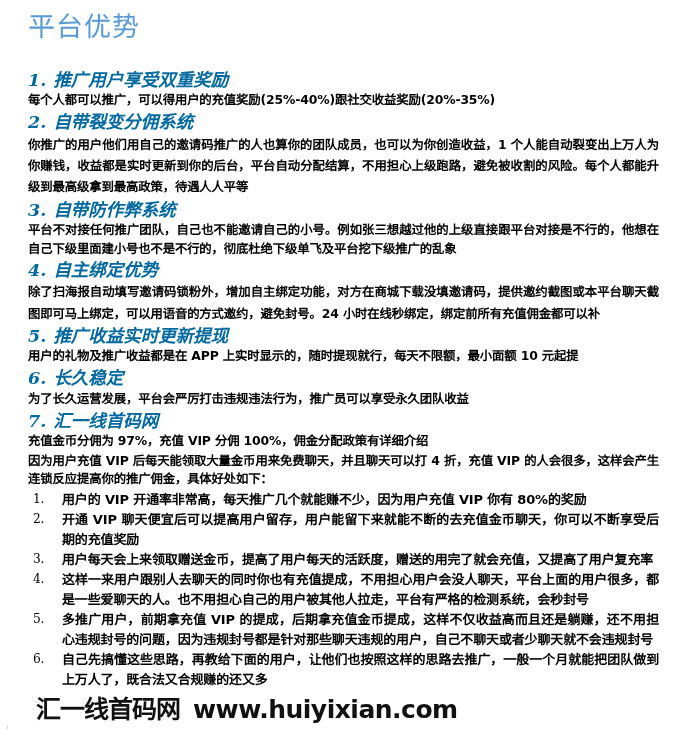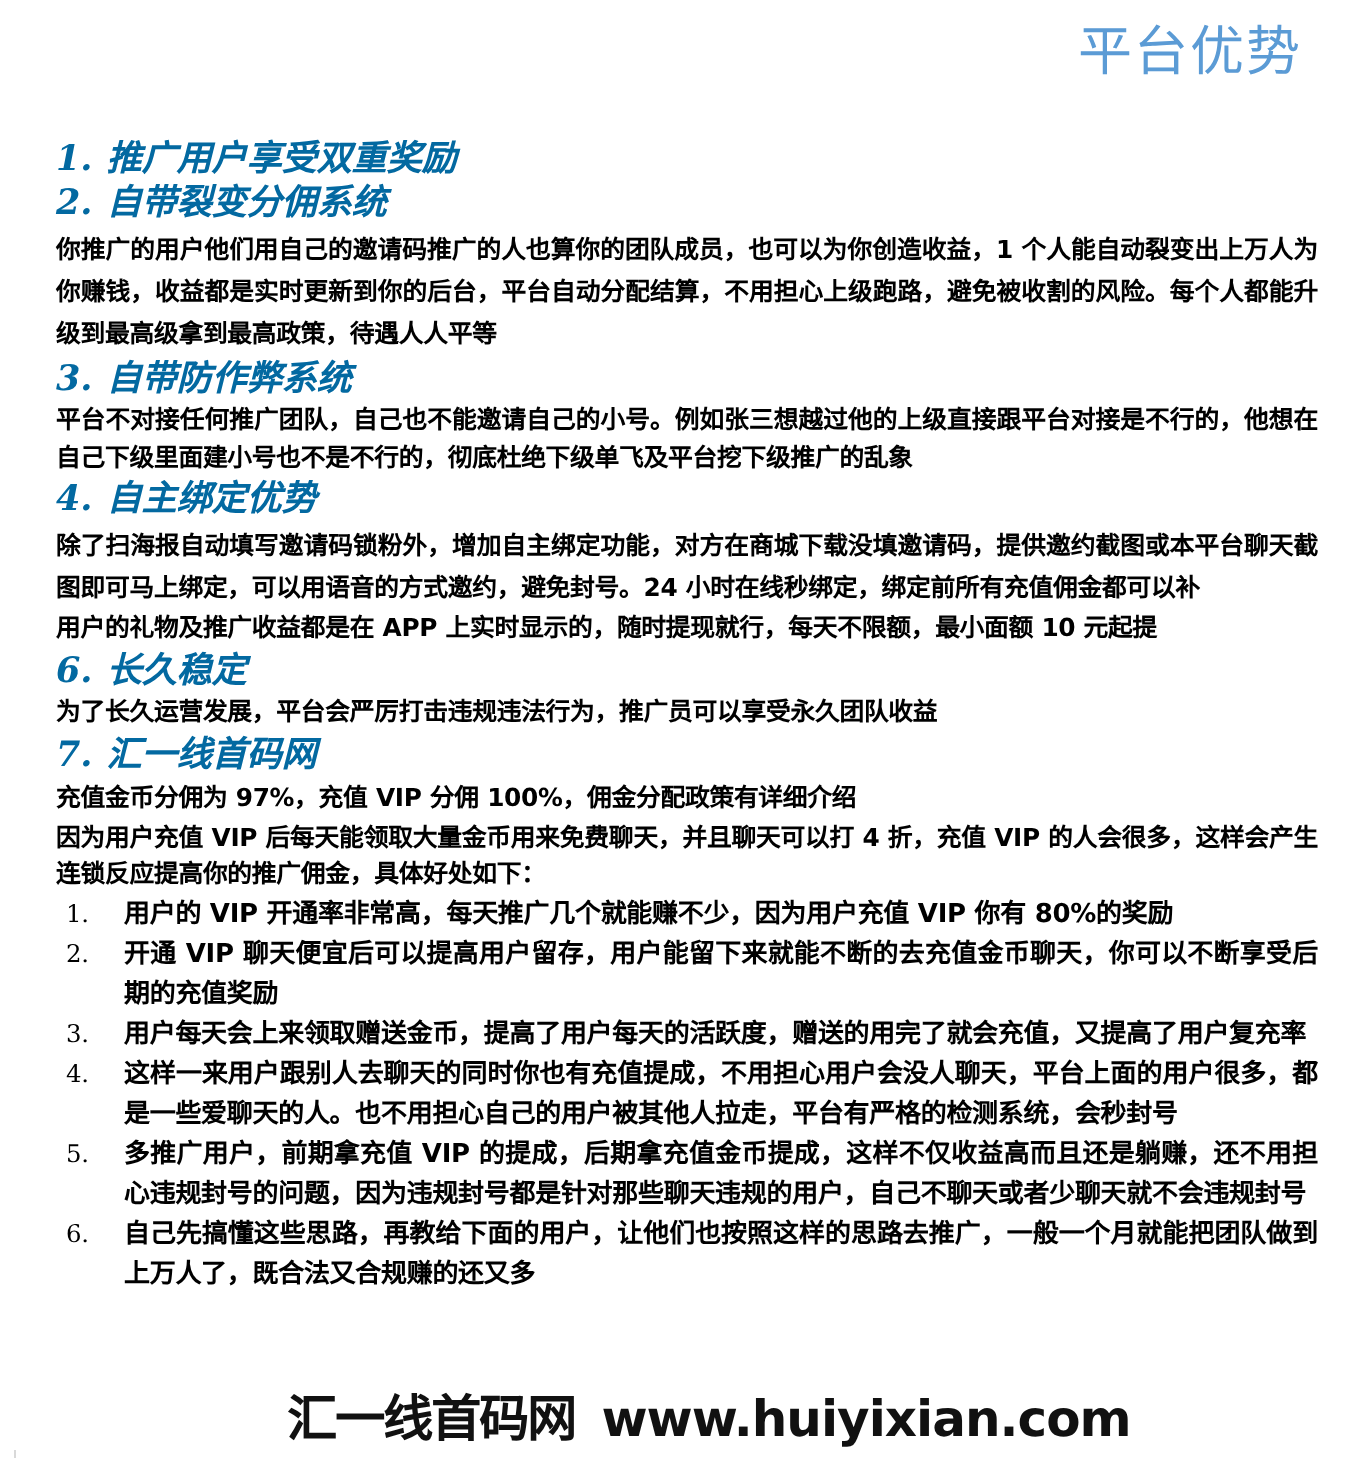--- a/index.html
+++ b/index.html
@@ -21,21 +21,21 @@
   .page {
     position: relative;
     width: 673px;
     height: 729px;
     box-sizing: border-box;
     padding: 0 14px 0 28px;
   }
 
   
   .doc-title {
-    text-align: right;
+    text-align: left;
     color: #5b9bd5;
     font-family: "DejaVu Serif", "Liberation Serif", serif;
     font-size: 27px;
     font-weight: 400;
     letter-spacing: 1px;
     line-height: 1.15;
     margin: 11px 0 0 0;
     padding-right: 8px;
   }
 
@@ -106,21 +106,21 @@
     font-weight: 400;
     font-size: 12.2px;
   }
 
   
   .watermark {
     position: absolute;
     left: 0;
     right: 0;
     bottom: 18px;
-    text-align: center;
+    text-align: left;
     padding-left: 36px;
     white-space: nowrap;
     line-height: 1;
     pointer-events: none;
   }
   .watermark .wm-cn {
     font-family: "DejaVu Sans", "Liberation Sans", sans-serif;
     font-size: 25px;
     font-weight: 700;
     color: #111111;
@@ -157,30 +157,32 @@
 </style>
 </head>
 <body>
 
 <div class="page">
 
   <h1 class="doc-title">平台优势</h1>
   <div class="spacer-after-title"></div>
 
   <h2 class="section-heading"><span class="num">1.</span> <span>推广用户享受双重奖励</span></h2>
+  <p class="body-text">每个人都可以推广，可以得用户的充值奖励(25%-40%)跟社交收益奖励(20%-35%)</p>
 
   <h2 class="section-heading"><span class="num">2.</span> <span>自带裂变分佣系统</span></h2>
   <p class="body-text loose">你推广的用户他们用自己的邀请码推广的人也算你的团队成员，也可以为你创造收益，1 个人能自动裂变出上万人为你赚钱，收益都是实时更新到你的后台，平台自动分配结算，不用担心上级跑路，避免被收割的风险。每个人都能升级到最高级拿到最高政策，待遇人人平等</p>
 
   <h2 class="section-heading"><span class="num">3.</span> <span>自带防作弊系统</span></h2>
   <p class="body-text tight">平台不对接任何推广团队，自己也不能邀请自己的小号。例如张三想越过他的上级直接跟平台对接是不行的，他想在自己下级里面建小号也不是不行的，彻底杜绝下级单飞及平台挖下级推广的乱象</p>
 
   <h2 class="section-heading"><span class="num">4.</span> <span>自主绑定优势</span></h2>
   <p class="body-text loose">除了扫海报自动填写邀请码锁粉外，增加自主绑定功能，对方在商城下载没填邀请码，提供邀约截图或本平台聊天截图即可马上绑定，可以用语音的方式邀约，避免封号。24 小时在线秒绑定，绑定前所有充值佣金都可以补</p>
 
+  <h2 class="section-heading"><span class="num">5.</span> <span>推广收益实时更新提现</span></h2>
   <p class="body-text">用户的礼物及推广收益都是在 APP 上实时显示的，随时提现就行，每天不限额，最小面额 10 元起提</p>
 
   <h2 class="section-heading"><span class="num">6.</span> <span>长久稳定</span></h2>
   <p class="body-text">为了长久运营发展，平台会严厉打击违规违法行为，推广员可以享受永久团队收益</p>
 
   <h2 class="section-heading"><span class="num">7.</span> <span>汇一线首码网</span></h2>
   <p class="body-text">充值金币分佣为 97%，充值 VIP 分佣 100%，佣金分配政策有详细介绍</p>
 
   <p class="body-text tight">因为用户充值 VIP 后每天能领取大量金币用来免费聊天，并且聊天可以打 4 折，充值 VIP 的人会很多，这样会产生连锁反应提高你的推广佣金，具体好处如下：</p>
 

